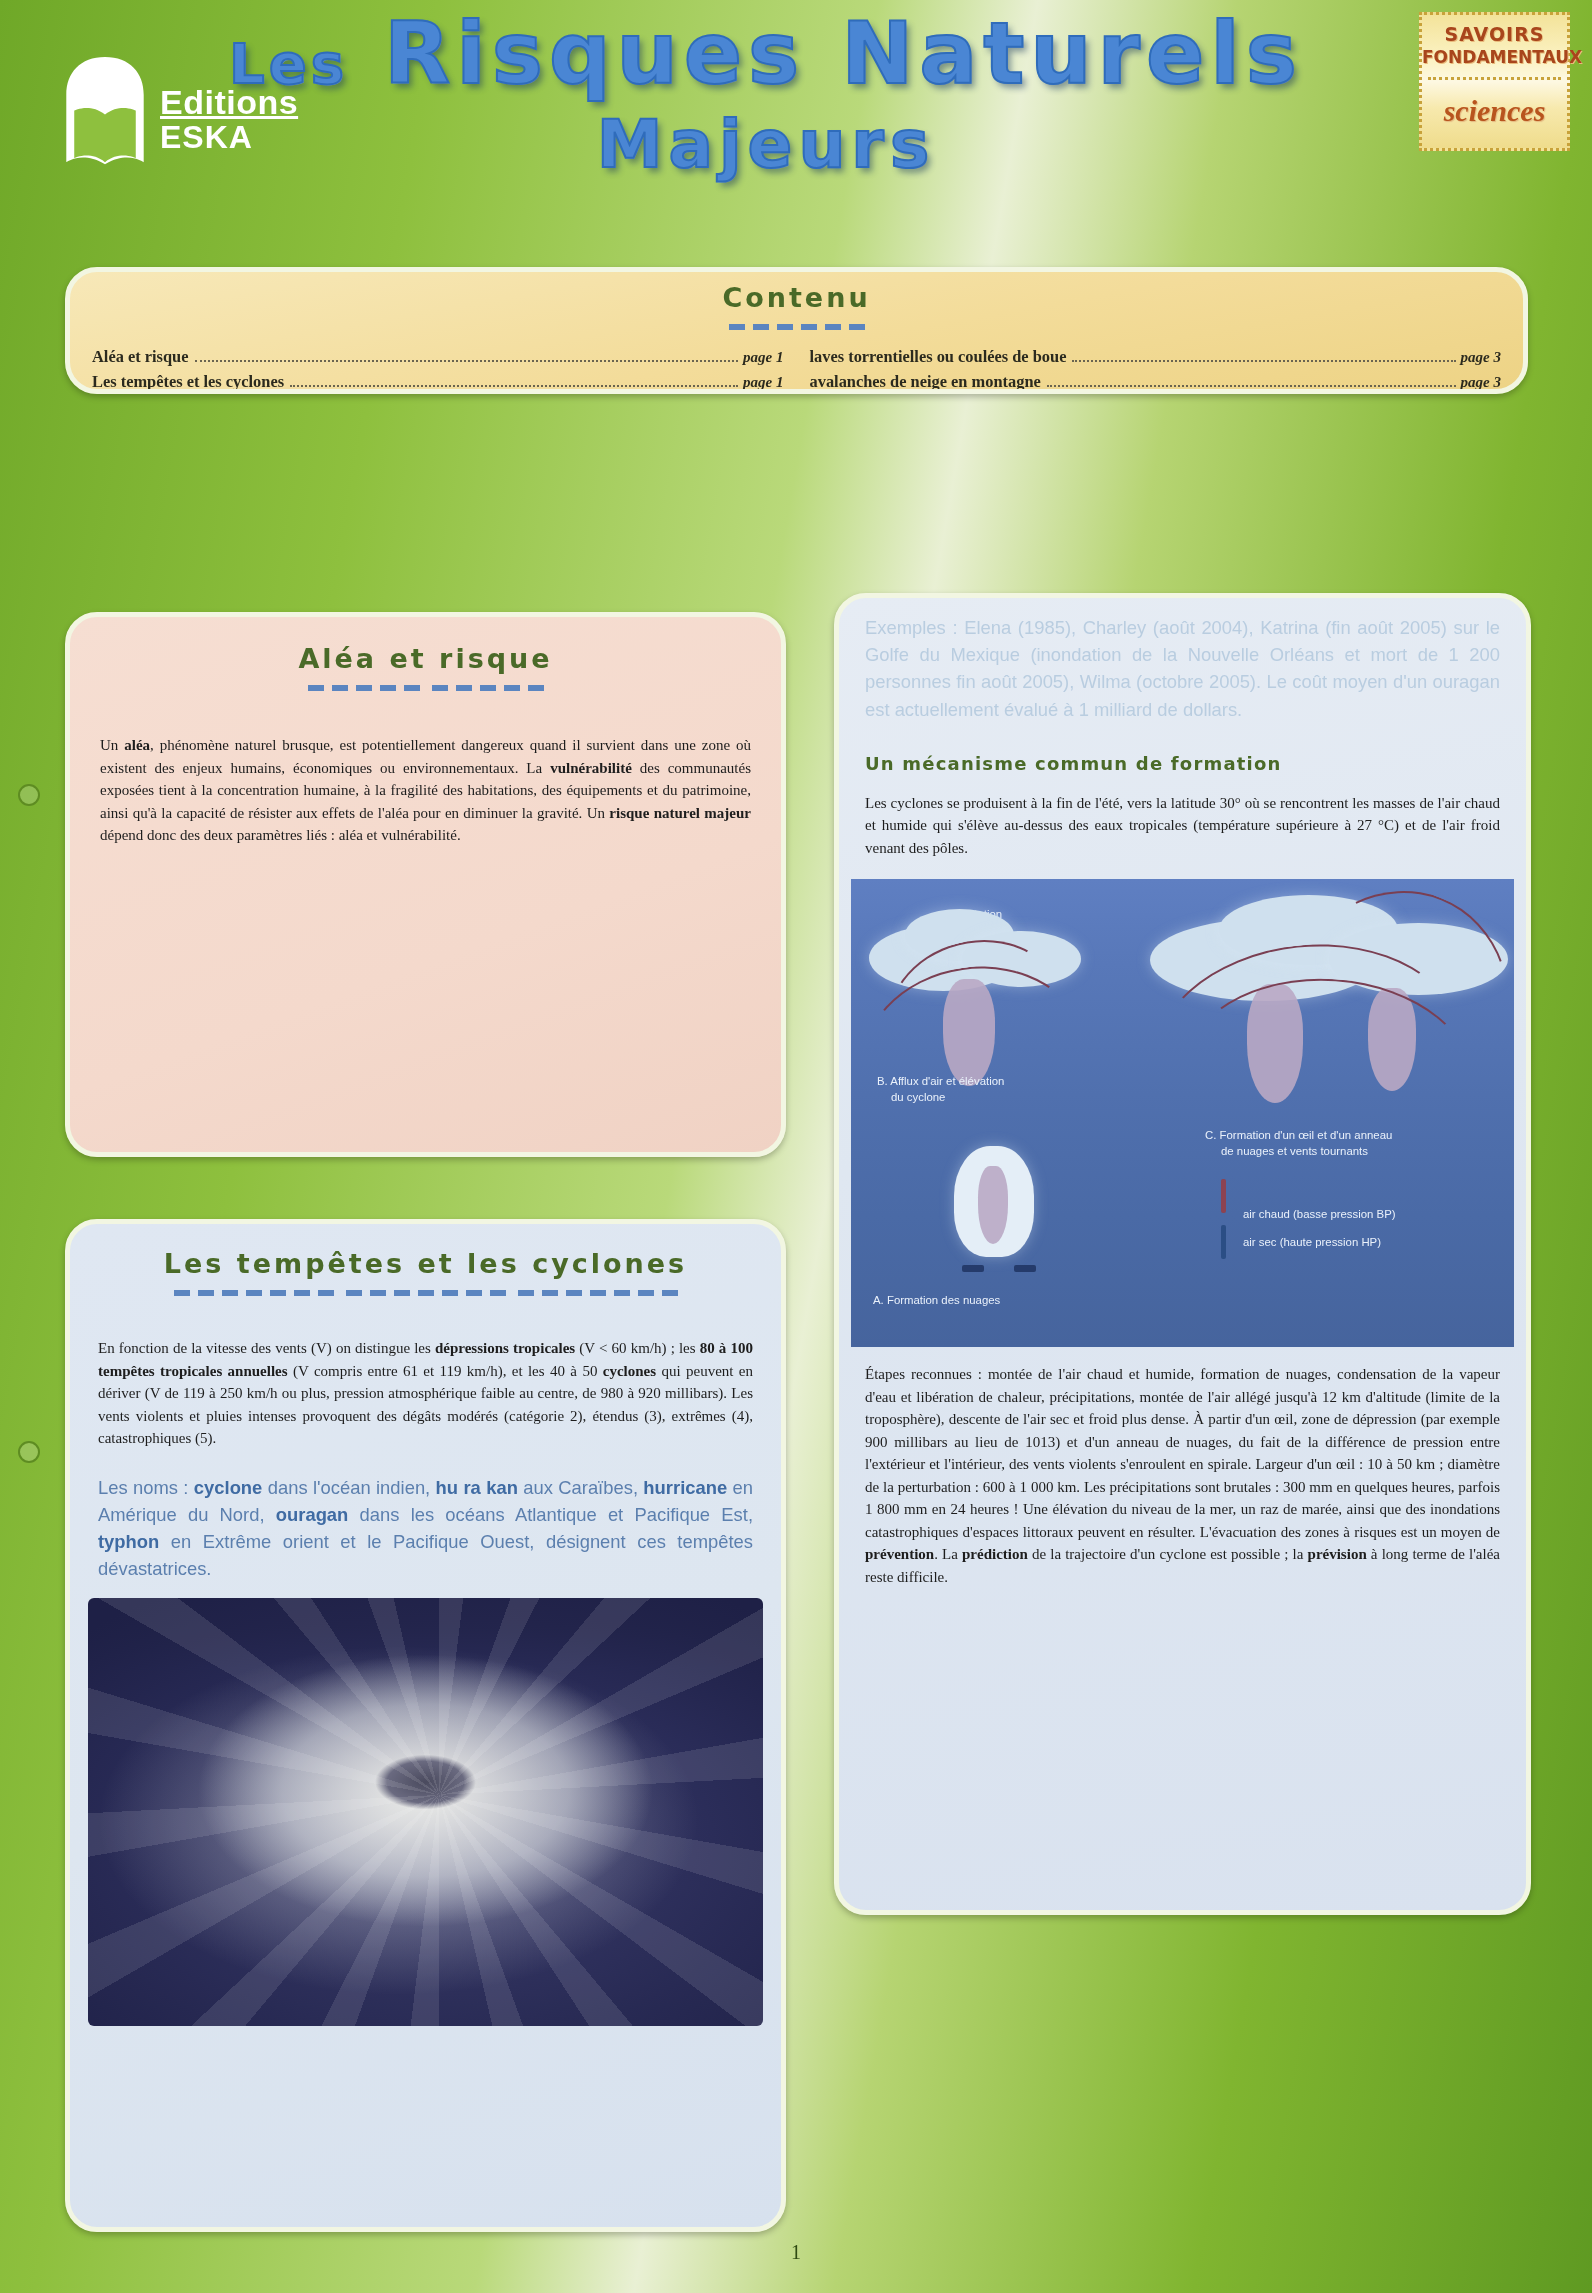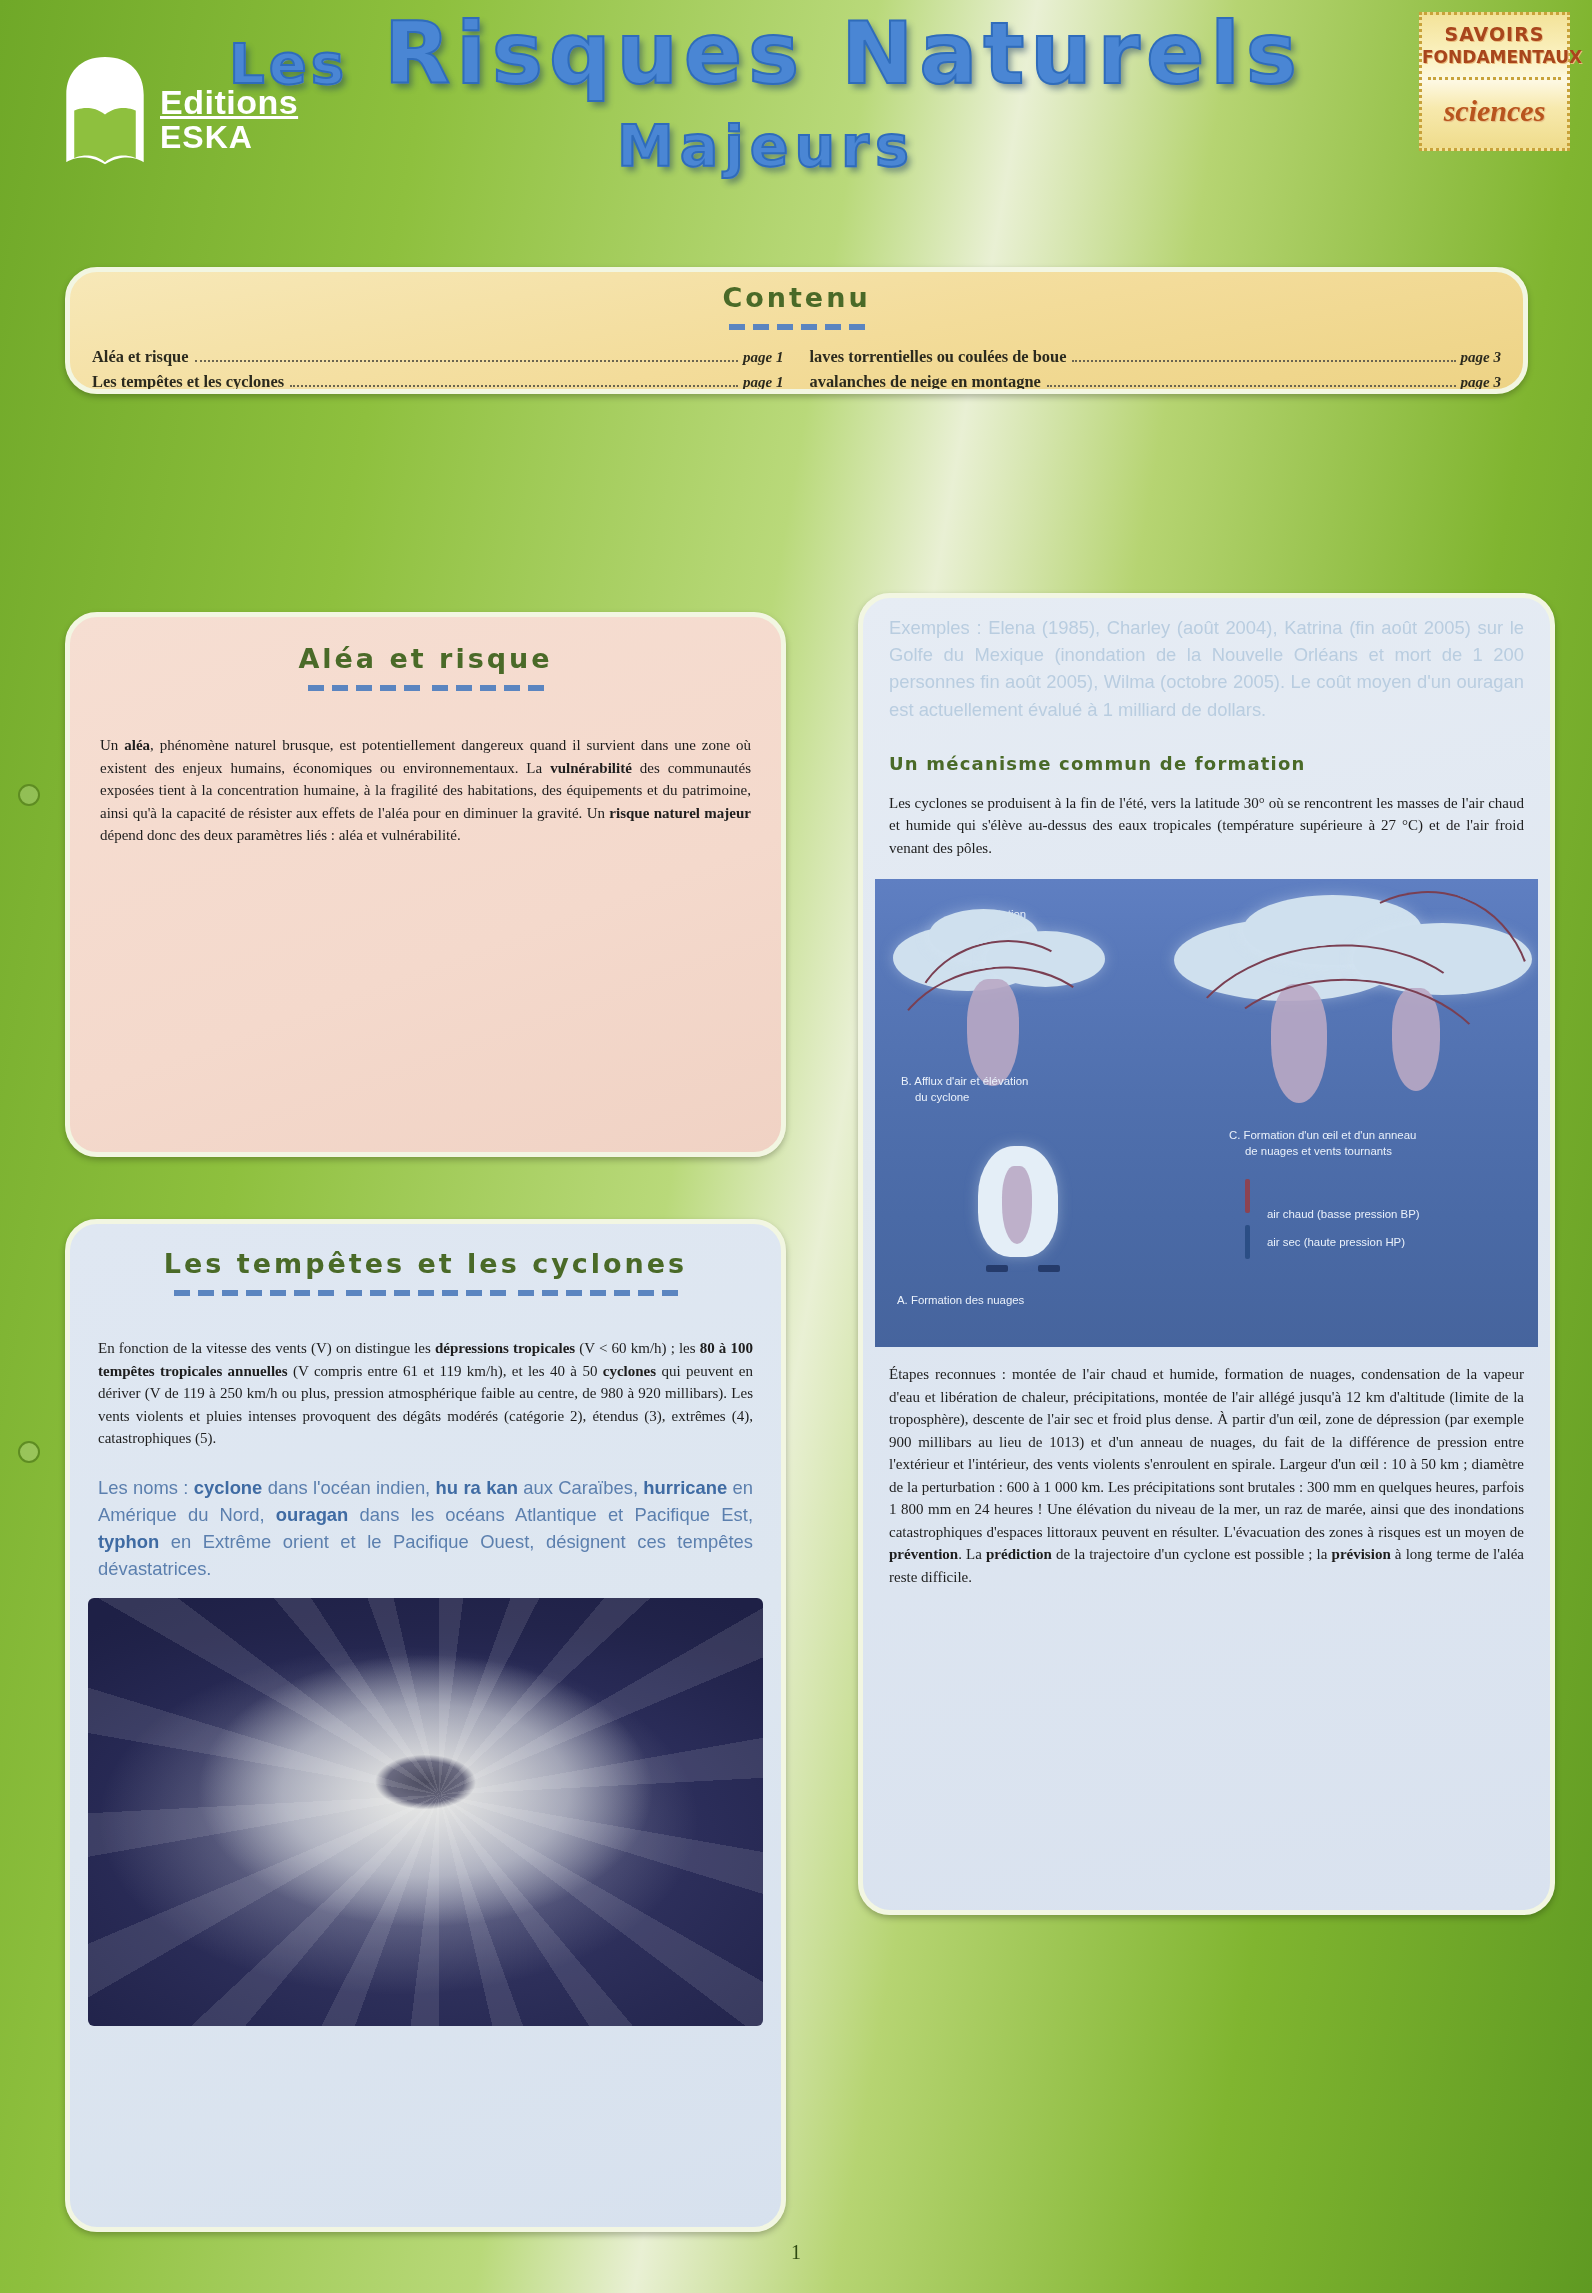--- a/index.html
+++ b/index.html
@@ -26,21 +26,21 @@
   .title-line {
     font-family: "DejaVu Sans", sans-serif;
     font-weight: bold;
     color: #4a86d4;
     letter-spacing: 6px;
     text-shadow: 4px 5px 6px rgba(20,50,90,.45), 1px 1px 0 #9cc4ef;
     -webkit-text-stroke: 2px #2f6cbb;
     line-height: 1.05;
   }
   .title-line.t1 { font-size: 86px; }
-  .title-line.t2 { font-size: 57px; margin-top: 19px; }
+  .title-line.t2 { font-size: 66px; margin-top: 12px; }
   .title-line .small { font-size: 56px; letter-spacing: 4px; }
 
   .badge {
     position: absolute; right: 22px; top: 12px; width: 151px; height: 139px;
     background: linear-gradient(180deg,#f3e39a 0%, #fcf3c6 35%, #fdf8e2 50%, #f7e9ad 70%, #efdc8c 100%);
     border: 3px dotted #c8a23a;
     text-align: center;
   }
   .badge .b1 { font-family: "DejaVu Sans", sans-serif; font-weight: bold; color: #a8451c;
     font-size: 19px; letter-spacing: 1px; margin-top: 8px; text-shadow: 1px 1px 0 #e8b97a; }
@@ -141,21 +141,20 @@
     background:
       repeating-conic-gradient(from 0deg at 52% 46%, rgba(255,255,255,.10) 0deg 7deg, rgba(255,255,255,0) 7deg 20deg);
     mix-blend-mode: screen;
   }
 
   
   #right {
     left: 834px; top: 593px; width: 697px; height: 1322px;
     background: linear-gradient(170deg,#e6ecf4 0%,#dfe7f1 40%,#d9e2ef 100%);
     padding: 16px 26px 0 26px;
-    margin-left: 24px;
   }
   #right .note-text { color: #b9cde0; }
   #right .sub-title { margin-top: 30px; }
   #right .body-text.first { margin-top: 18px; }
 
   
   .diagram {
     margin: 20px -14px 0 -14px; height: 468px; position: relative; overflow: hidden;
     background: linear-gradient(180deg,#5f7fc2 0%, #5878b9 18%, #5070ae 46%, #4a6aa6 72%, #46649d 100%);
   }

